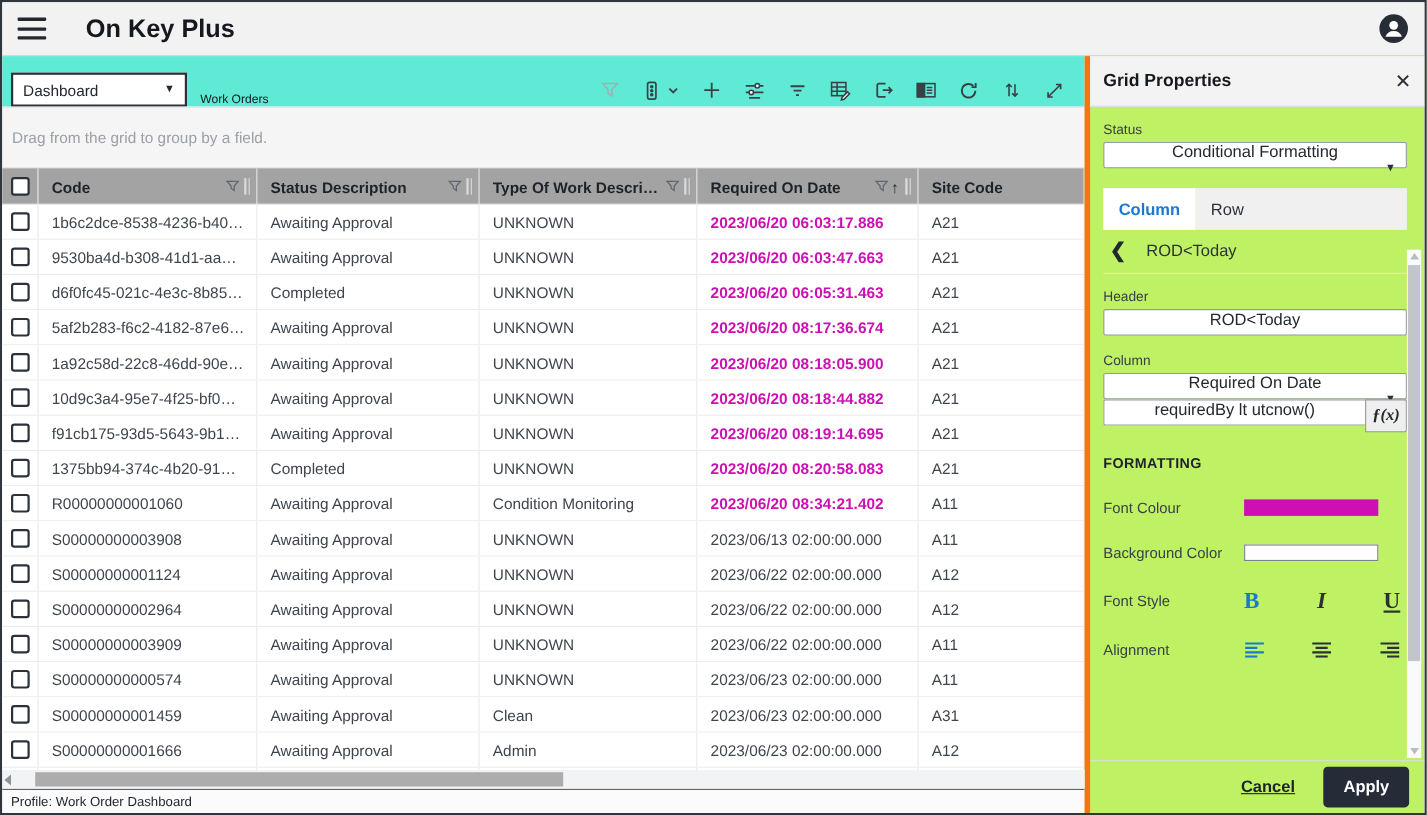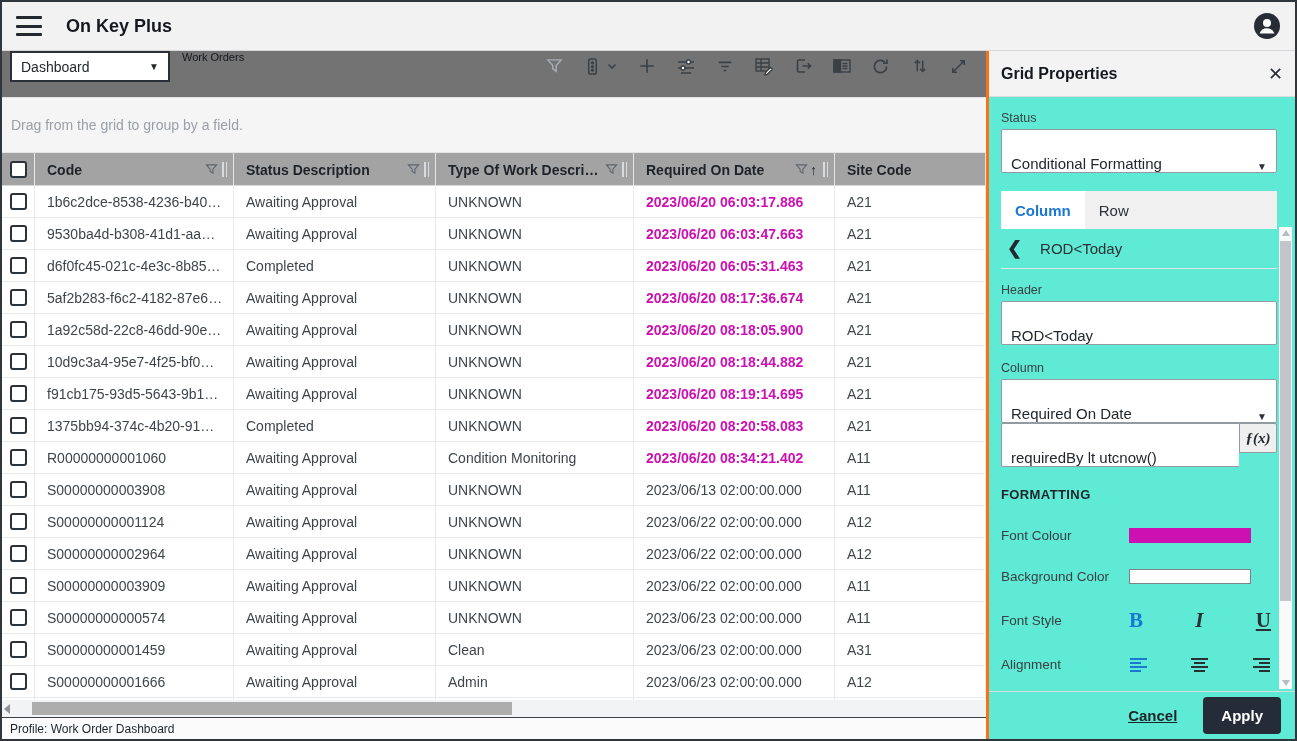--- a/index.html
+++ b/index.html
@@ -10,27 +10,27 @@
     background:#fff;
     color:#23282e;
     overflow:hidden;
     display:flex; flex-direction:column;
   }
   
   .topbar { height:49px; background:#f2f2f3; border-bottom:1px solid #d7d7d9;
     display:flex; align-items:center; padding:0 14px; flex:0 0 auto; }
   .hamburger { width:26px; height:20px; display:flex; flex-direction:column; justify-content:space-between; cursor:pointer; }
   .hamburger span { display:block; height:3px; background:#23282e; border-radius:1px; }
-  .app-title { font-size:18px; font-weight:bold; margin-left:24px; color:#15191e; }
+  .app-title { font-size:23px; font-weight:bold; margin-left:36px; color:#15191e; }
   .avatar { margin-left:auto; width:28px; height:28px; }
   
   .main { flex:1; display:flex; min-height:0; }
   .left { width:987px; display:flex; flex-direction:column; min-width:0; }
   
-  .toolbar { height:46px; display:flex; align-items:flex-start; padding:0 8px; background:#737373; flex:0 0 auto; }
+  .toolbar { height:46px; display:flex; align-items:flex-end; padding:0 8px; background:#5eead4; flex:0 0 auto; }
   .view-select { width:160px; height:31px; border:2px solid #2c3138; background:#fff;
     display:flex; align-items:center; padding:0 9px; font-size:14px; color:#23282e; cursor:pointer; }
   .view-select .caret { margin-left:auto; font-size:10px; color:#23282e; }
   .page-title { font-size:11px; font-weight:normal; margin-left:12px; color:#15191e; }
   .tool-icons { margin-left:auto; display:flex; align-items:center; gap:9px; padding-right:4px; }
   .tbtn { width:30px; height:30px; display:flex; align-items:center; justify-content:center; cursor:pointer; }
   .tbtn.wide { width:44px; }
   
   .groupbar { height:56px; background:#f5f5f6; border-top:1px solid #e4e4e6; border-bottom:1px solid #e4e4e6;
     display:flex; align-items:center; padding:16px 9px; font-size:14px; color:#9aa0a6; flex:0 0 auto; }
@@ -53,29 +53,29 @@
   .cb { width:17px; height:17px; border:2px solid #2c323a; border-radius:3px; background:#fff; cursor:pointer; }
   
   .hscroll { height:17px; background:#f1f3f4; position:relative; flex:0 0 auto; }
   .hscroll .larrow { position:absolute; left:2px; top:4px; width:0; height:0;
     border-top:5px solid transparent; border-bottom:5px solid transparent; border-right:6px solid #8f9399; cursor:pointer; }
   .hscroll .thumb { position:absolute; left:30px; top:2px; width:480px; height:13px; background:#adadae; cursor:grab; }
   
   .statusbar { height:22px; border-top:1px solid #3a3f45; background:#fbfbfc;
     display:flex; align-items:center; padding:0 8px; font-size:12px; color:#1d2329; flex:0 0 auto; }
   
-  .panel { width:310px; border-left:3px solid #f97316; display:flex; flex-direction:column; background:#5eead4; }
+  .panel { width:310px; border-left:5px solid #f97316; display:flex; flex-direction:column; background:#bef264; }
   .panel-head { height:46px; background:#f3f3f4; border-bottom:1px solid #dcdcde;
     display:flex; align-items:center; padding:0 12px; flex:0 0 auto; }
   .panel-title { font-size:16px; font-weight:bold; color:#15191e; }
   .close-x { margin-left:auto; font-size:18px; color:#2c3138; cursor:pointer; line-height:1; }
   .panel-body { flex:1; position:relative; padding:12px 12px 0 12px; min-height:0; }
   .flabel { font-size:12.5px; color:#3a4046; margin:10px 0 4px; }
-  .tinput, .tselect { width:276px; height:44px; border:1px solid #949aa1; border-radius:2px;
-    background:#fff; font-size:15px; color:#23282e; display:flex; align-items:flex-end; padding:0 9px; cursor:text; }
+  .tinput, .tselect { width:276px; height:24px; border:1px solid #949aa1; border-radius:2px;
+    background:#fff; font-size:15px; color:#23282e; display:flex; align-items:center; padding:0 9px; cursor:text;flex-direction:column; }
   .tselect { cursor:pointer; }
   .tselect .caret { margin-left:auto; font-size:10px; color:#2c3138; }
   .tabs { display:flex; margin-top:18px; height:38px; width:276px; }
   .tab { display:flex; align-items:center; padding:0 14px; font-size:15px; cursor:pointer; }
   .tab.active { color:var(--blue); font-weight:bold; background:#fff; }
   .tab.idle { background:#f0f0f1; color:#2c3138; flex:1; }
   .crumb { height:40px; display:flex; align-items:center; border-bottom:1px solid #e4e4e6; width:276px; }
   .crumb .back { font-size:18px; font-weight:bold; color:#23282e; cursor:pointer; padding:0 10px 2px 6px; }
   .crumb .txt { font-size:15px; color:#2c3138; margin-left:8px; }
   .rule-row { display:flex; width:276px; }

